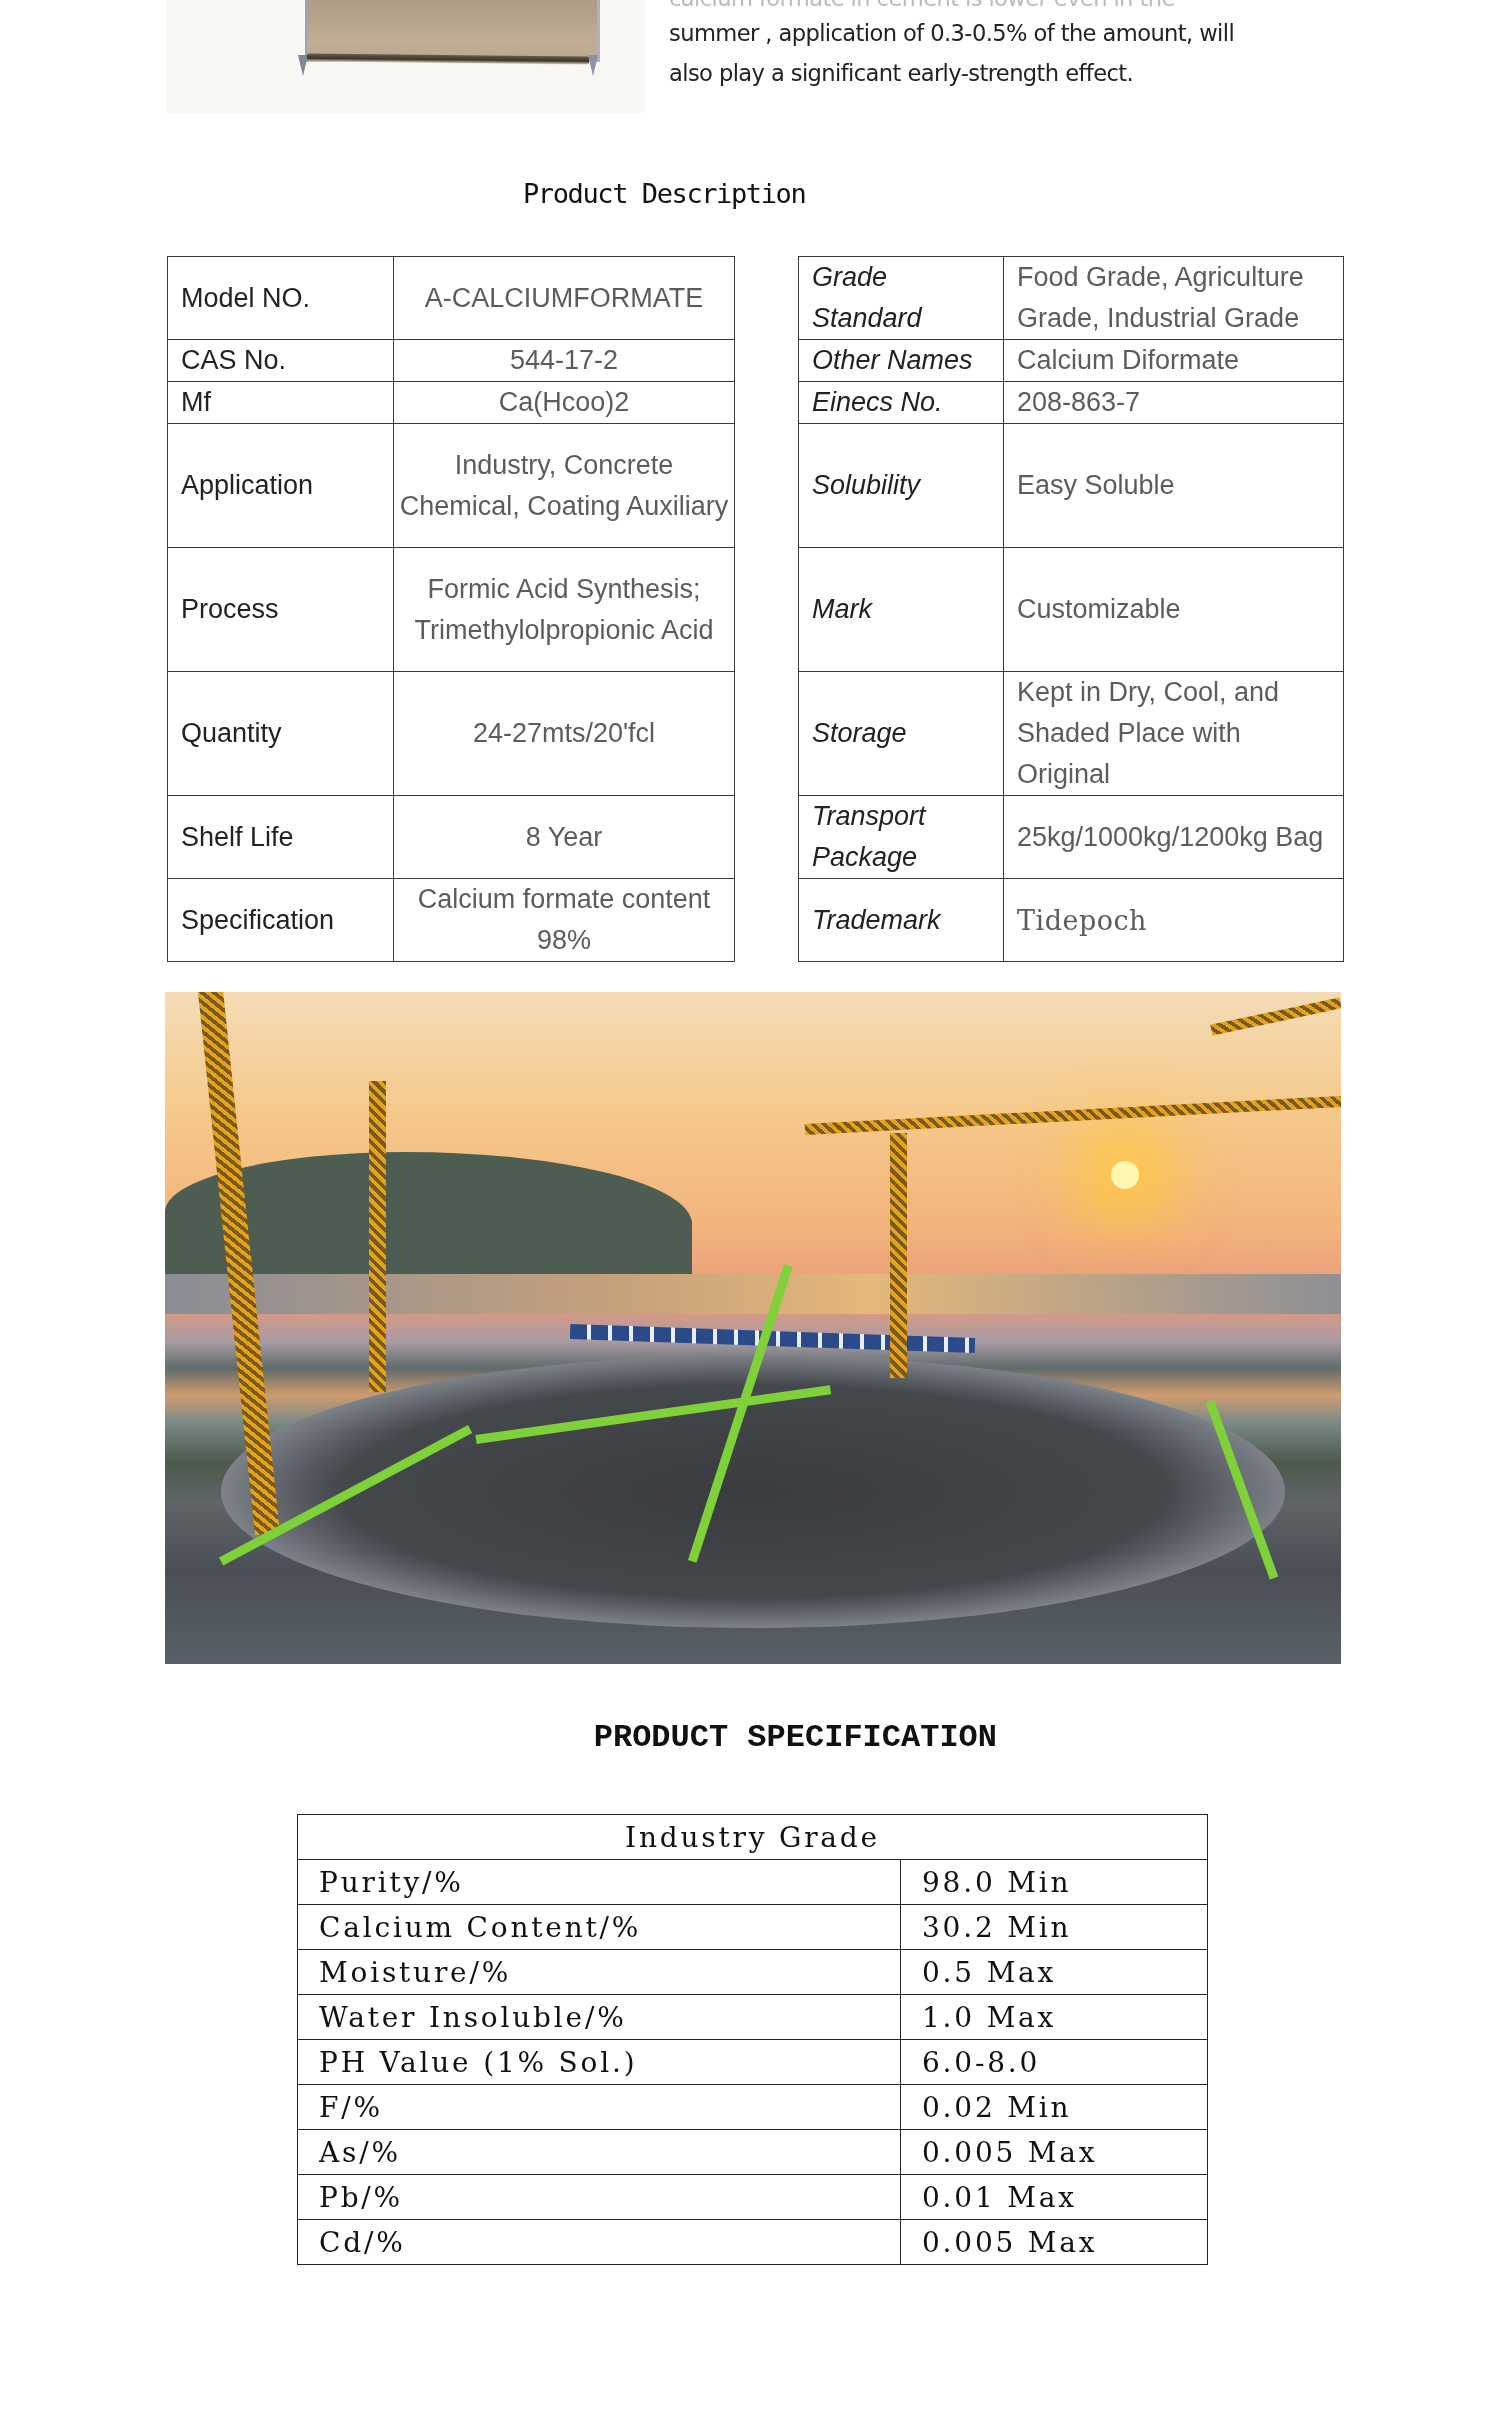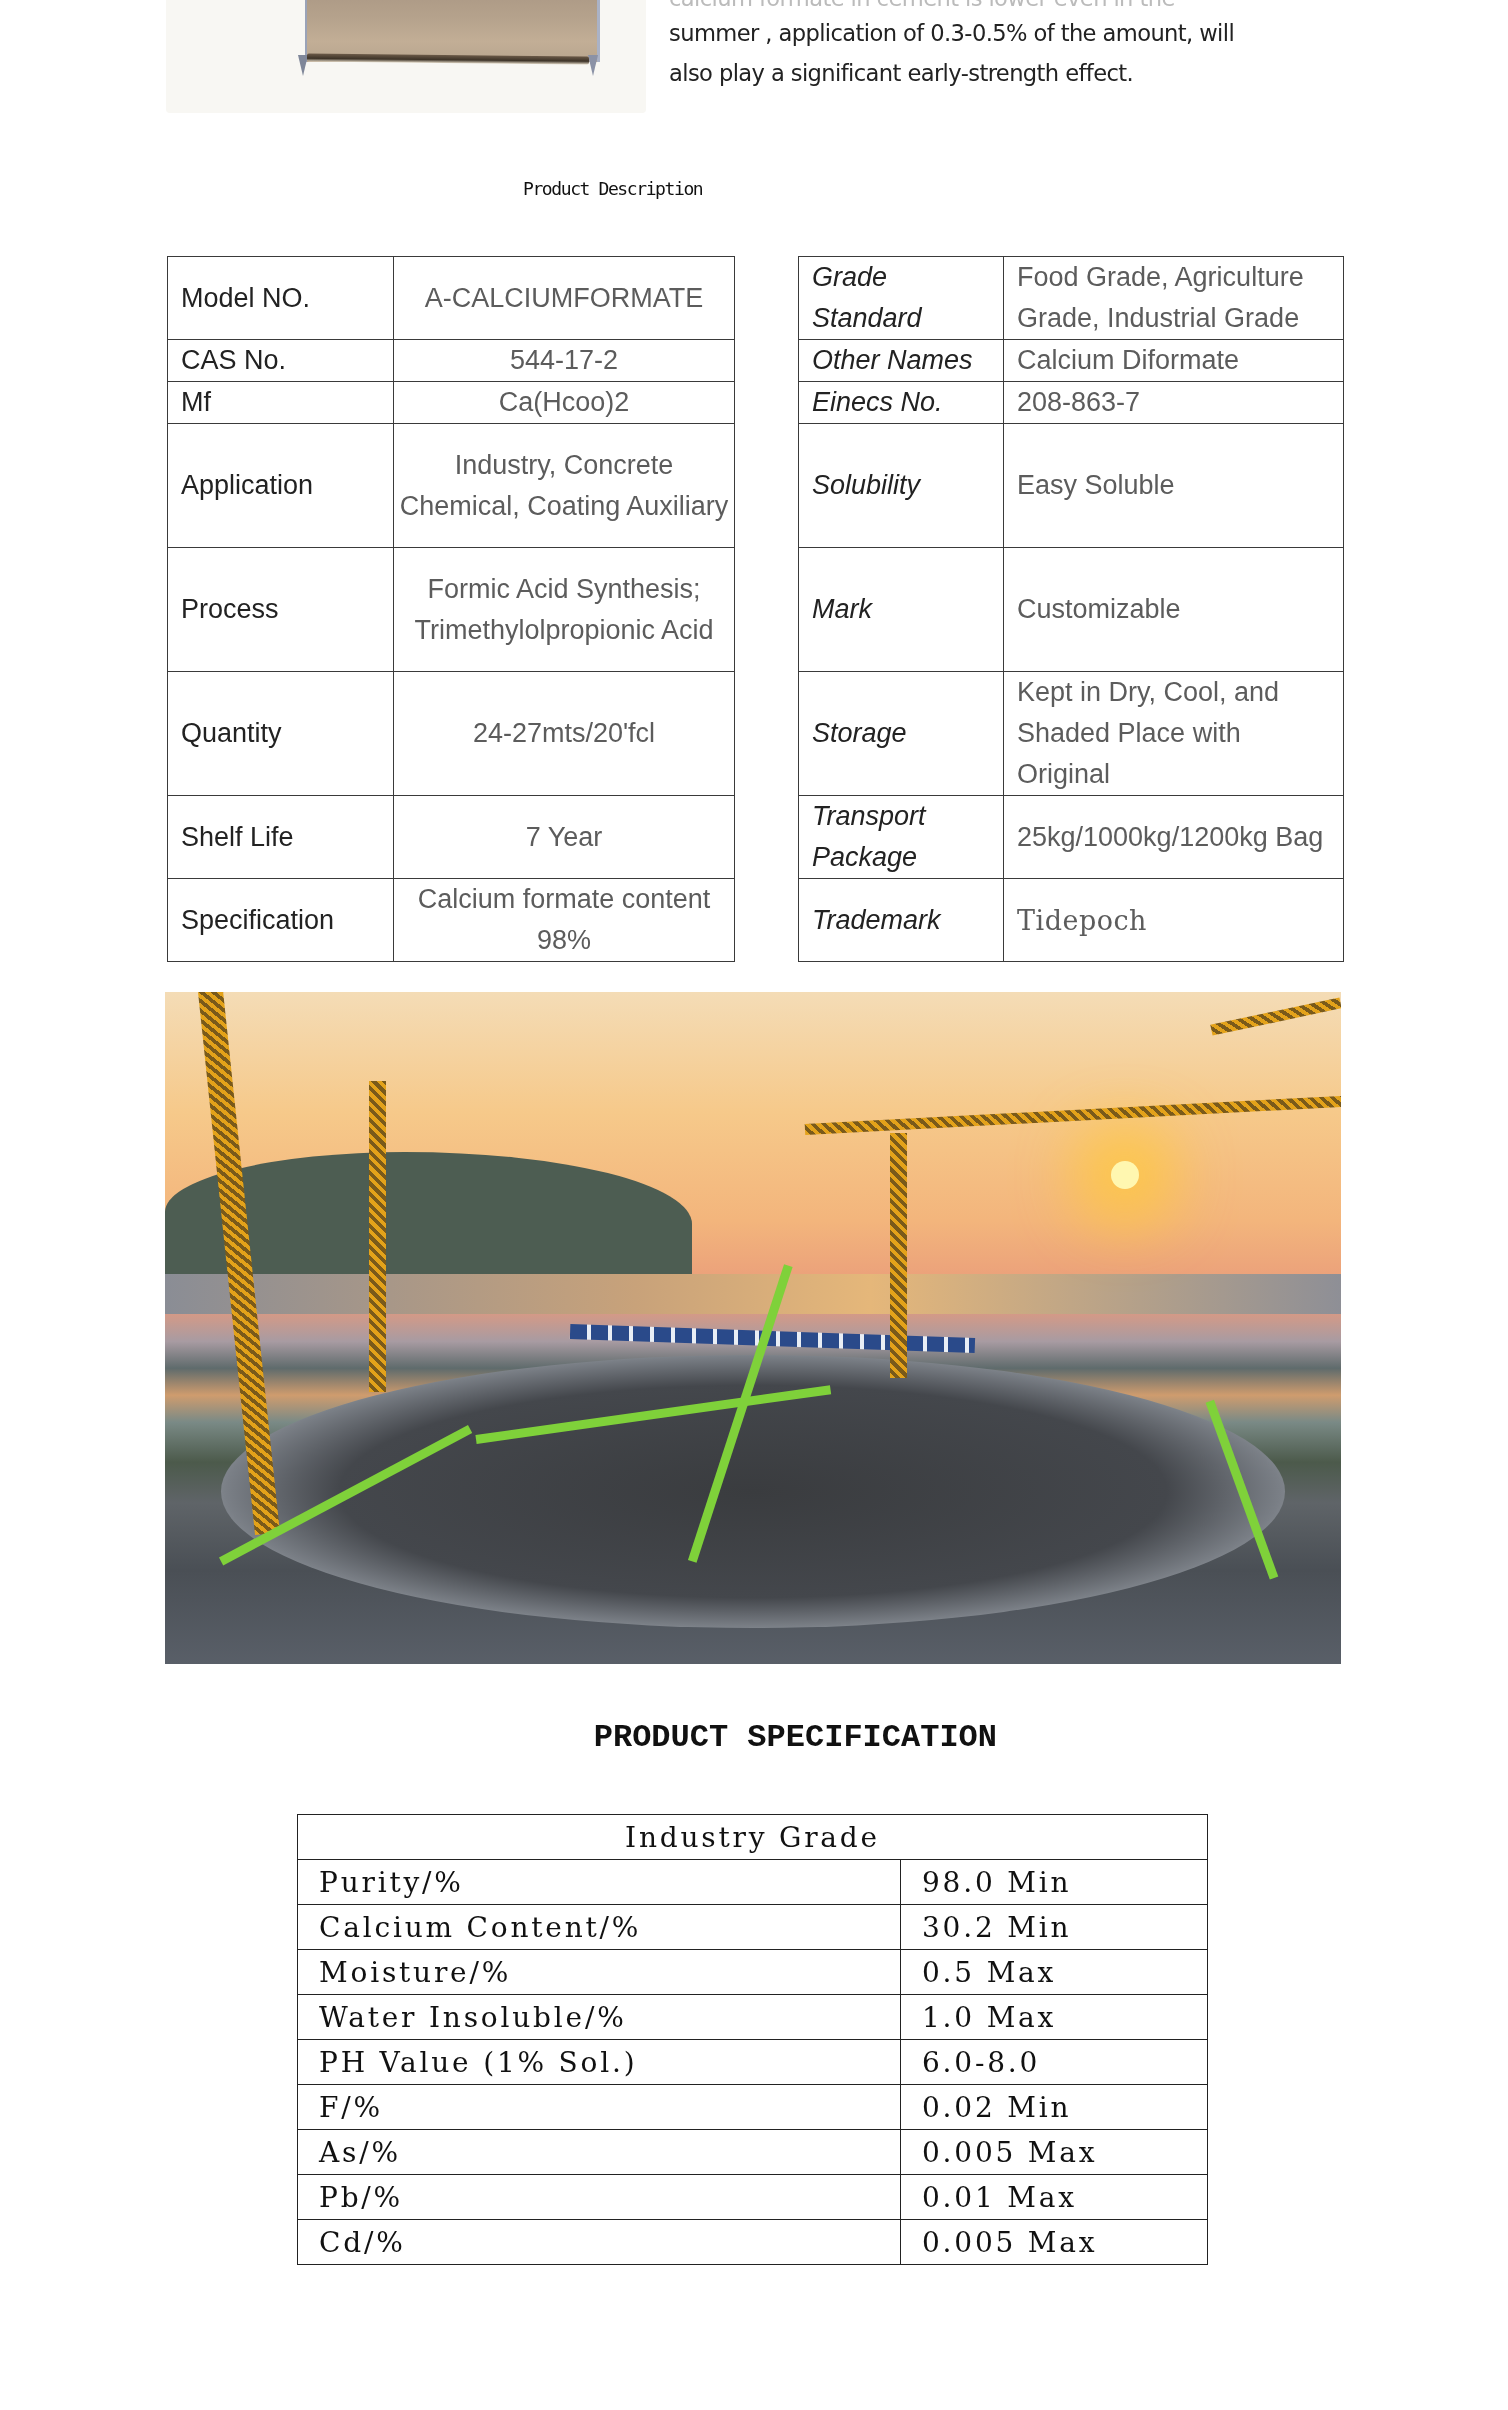--- a/index.html
+++ b/index.html
@@ -20,21 +20,21 @@
     .product-photo .bag-corner-r { position: absolute; left: 422px; top: 55px; width: 0; height: 0;
       border-left: 5.6px solid transparent; border-right: 5.6px solid transparent; border-top: 21px solid #8b92a6; }
 
     .intro-text { position: absolute; left: 669px; top: 13px; width: 650px;
       font-family: "DejaVu Sans", sans-serif; font-size: 22.6px; line-height: 40px; color: #222;
       letter-spacing: -0.6px; }
     .intro-text .cut { position: absolute; top: -35px; left: 0; color: #bbb; white-space: nowrap; }
 
     .section-title { position: absolute; left: 0; width: 1508px; text-align: center;
       font-family: "DejaVu Sans Mono", monospace; color: #111; }
-    .title-desc { top: 178px; left: 523px; width: 301px; text-align: left; font-size: 18px; letter-spacing: -1.4px; }
+    .title-desc { top: 178px; left: 523px; width: 301px; text-align: left; font-size: 27px; letter-spacing: -1.4px; }
     .title-spec { top: 1719px; left: 507px; width: 490px; text-align: right; font-size: 32px; font-weight: bold; letter-spacing: 0px; font-family: Liberation Mono, monospace; }
 
     
     table.desc { position: absolute; border-collapse: collapse; top: 256px; table-layout: fixed; }
     table.desc td { border: 1.9px solid #3a3a3a; font-size: 27px; line-height: 41px; padding: 0 13px; vertical-align: middle; }
     table.desc td.k { color: #222; }
     table.desc td.v { color: #5c5c5c; }
     #desc-left { left: 167px; width: 567px; }
     #desc-left td.v { text-align: center; padding: 0 5.6px; }
     #desc-right { left: 798px; width: 545px; }
@@ -119,21 +119,21 @@
   <tr style="height:124px">
     <td class="k">Process</td>
     <td class="v">Formic Acid Synthesis; Trimethylolpropionic Acid</td>
   </tr>
   <tr style="height:124px">
     <td class="k">Quantity</td>
     <td class="v">24-27mts/20'fcl</td>
   </tr>
   <tr style="height:83px">
     <td class="k">Shelf Life</td>
-    <td class="v">7 Year</td>
+    <td class="v">8 Year</td>
   </tr>
   <tr style="height:83px">
     <td class="k">Specification</td>
     <td class="v">Calcium formate content 98%</td>
   </tr>
 </tbody>
   </table>
 
 <table class="desc" id="desc-right">
   <colgroup>

